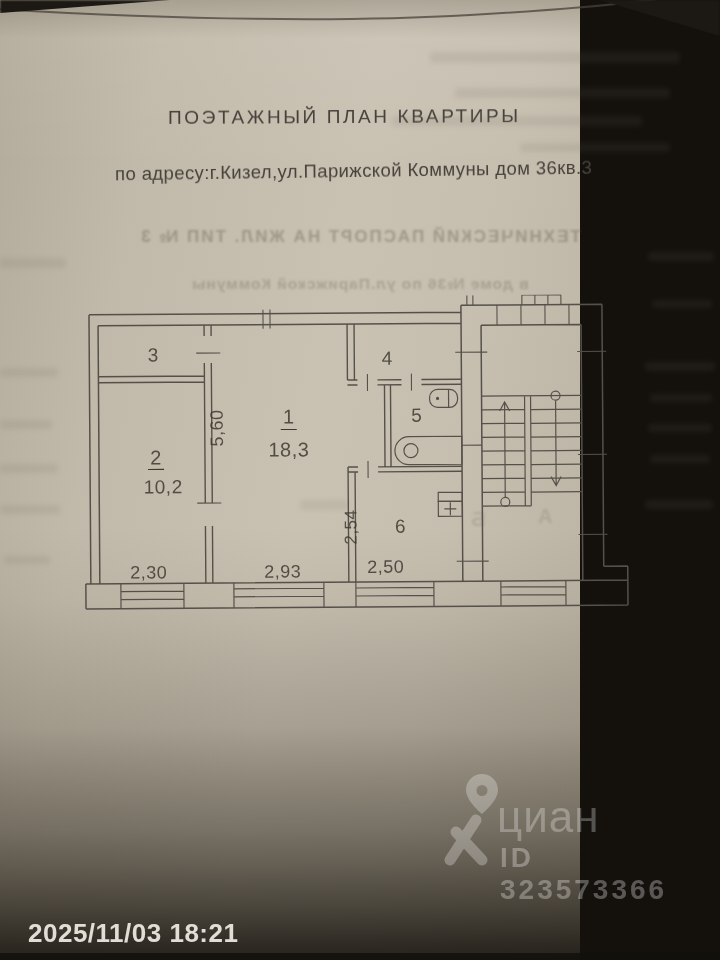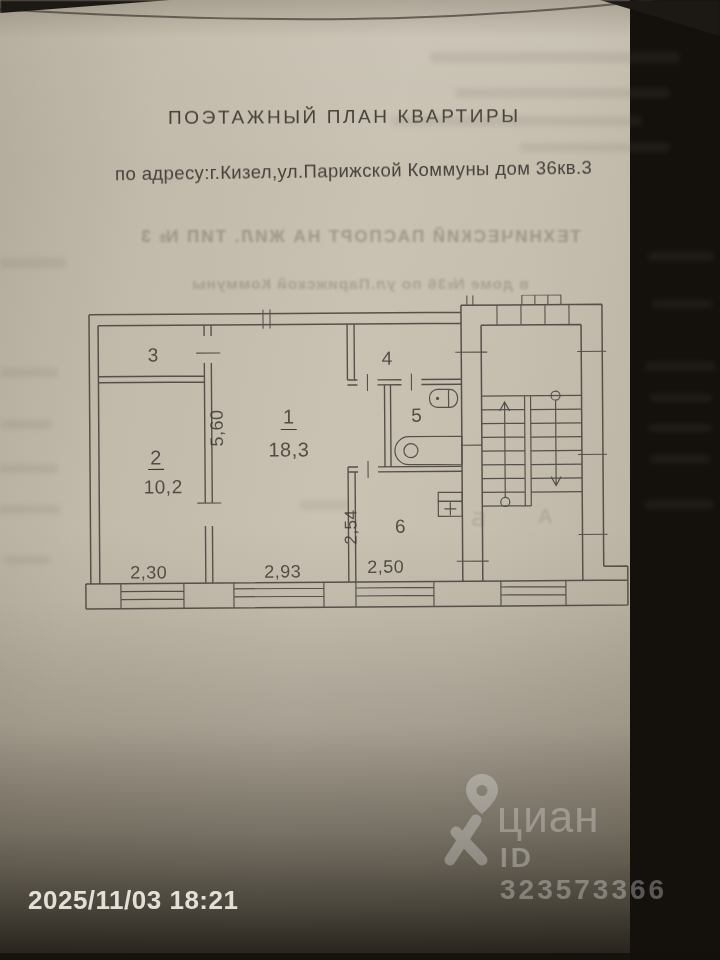--- a/index.html
+++ b/index.html
@@ -1,18 +1,18 @@
 <!DOCTYPE html>
 <html><head>
 <meta charset="utf-8">
 <style>
   html,body{margin:0;padding:0;}
   body{width:720px;height:960px;background:#14110d;overflow:hidden;
        font-family:"Liberation Sans",sans-serif;}
-  .photo{position:relative;width:630px;height:960px;text-decoration:underline;}
+  .photo{position:relative;width:580px;height:960px;text-decoration:underline;}
 
   
   .paper{position:absolute;inset:0;
     background:
       linear-gradient(180deg, rgba(110,102,88,.30) 0%, rgba(255,255,255,.06) 4%,
         rgba(255,255,255,0) 18%, rgba(0,0,0,0) 55%, rgba(70,63,50,.16) 76%,
         rgba(52,46,36,.38) 90%, rgba(38,33,25,.55) 97%, rgba(30,26,20,.62) 100%),
       linear-gradient(100deg,#b2aa9a 0%,#c1b9a9 22%,#c9c2b3 52%,#c6bfb0 72%,#b9b1a1 100%);
   }
   .top-curve{position:absolute;left:0;top:0;}
@@ -48,21 +48,21 @@
 
   
   .watermark{position:absolute;left:0;top:0;pointer-events:none;}
   .wm{color:rgba(255,255,255,.28);filter:blur(.6px);}
   .wm-logo{position:absolute;left:438px;top:772px;}
   .wm-brand{position:absolute;left:497px;top:795px;font-size:44px;line-height:1;
     font-weight:500;letter-spacing:1px;}
   .wm-id{position:absolute;left:500px;top:842px;font-size:28px;font-weight:700;
     letter-spacing:3px;color:rgba(255,255,255,.30);}
 
-  .timestamp{position:absolute;left:28px;top:885px;font-size:26px;font-weight:700;
+  .timestamp{position:absolute;left:28px;top:918px;font-size:26px;font-weight:700;
     letter-spacing:.5px;color:rgba(240,237,229,.92);}
 </style>
 </head>
 <body>
 
 <div class="photo">
 
   <div class="paper"></div>
 
   <svg class="top-curve" width="720" height="40">

